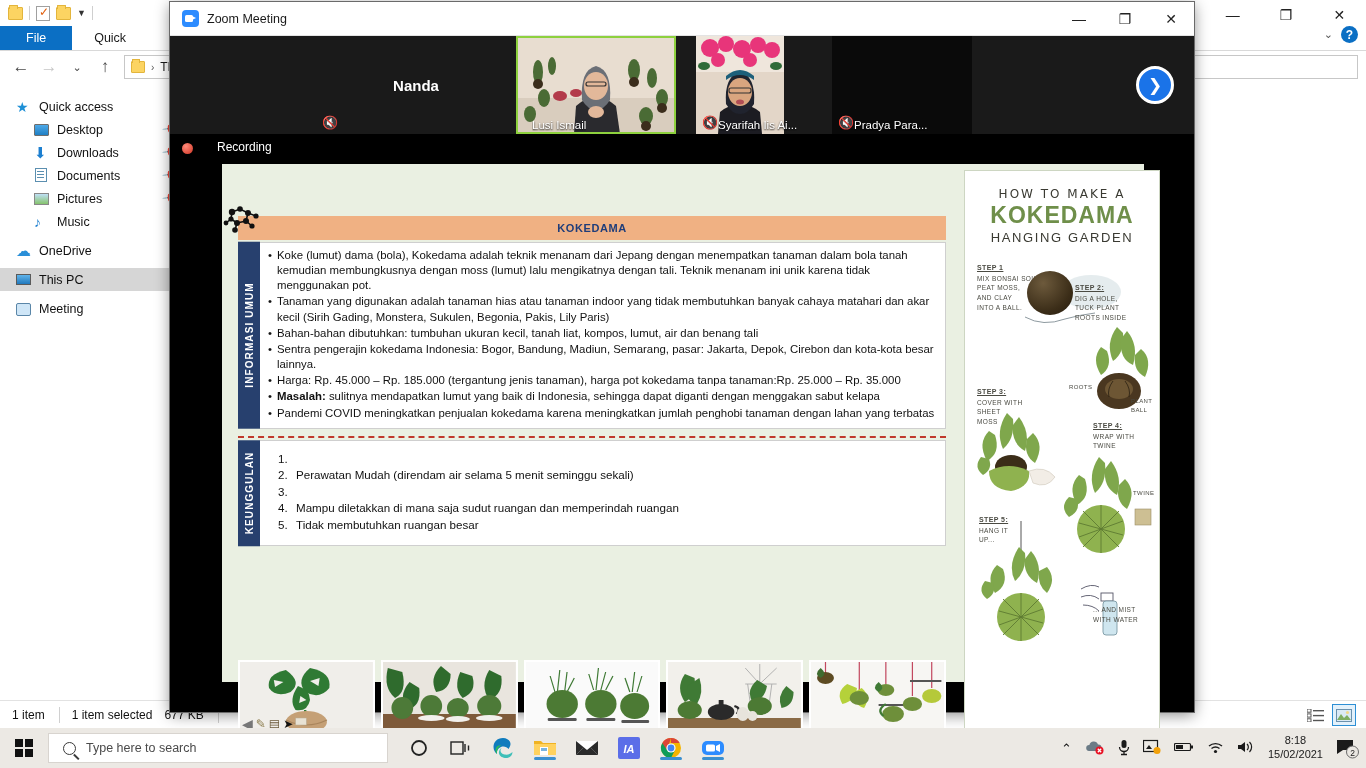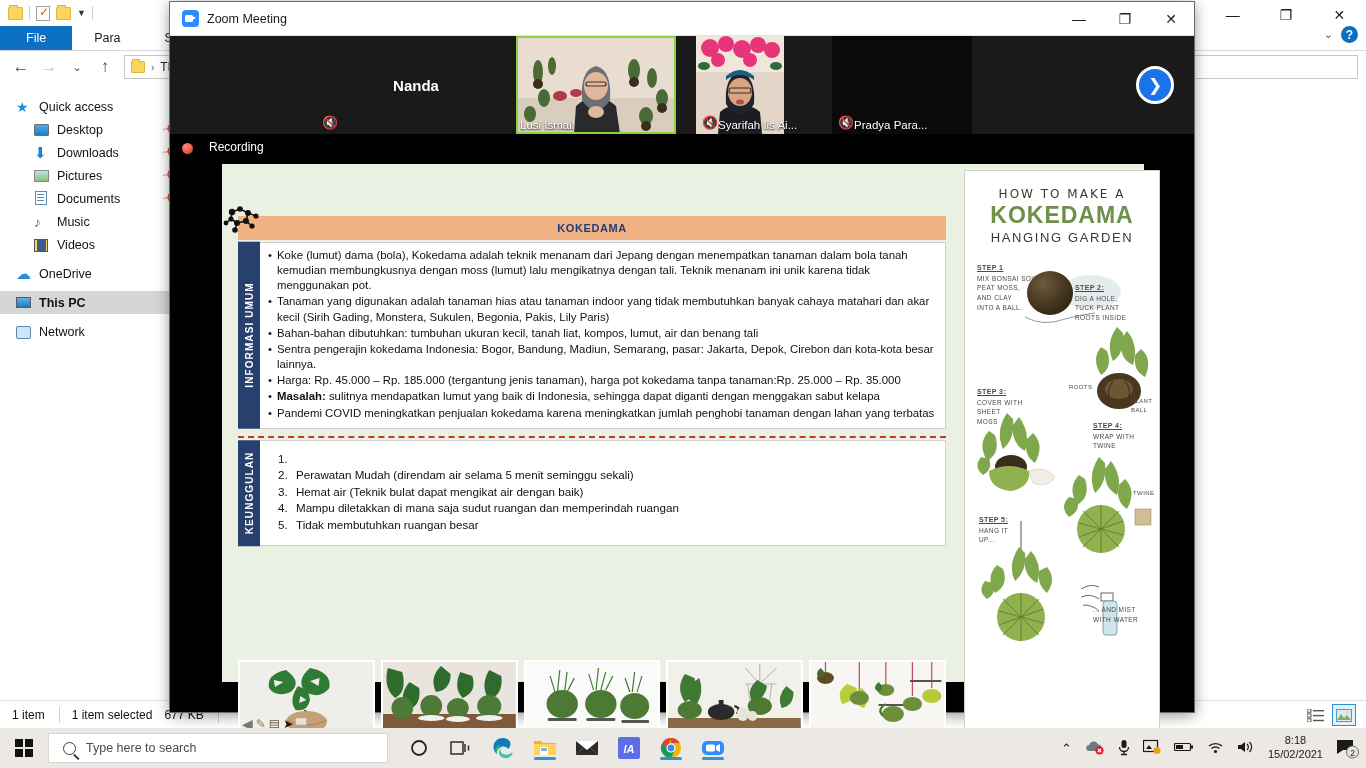--- a/index.html
+++ b/index.html
@@ -42,21 +42,21 @@
   .ex-min { position:absolute; right:0; top:0; width:160px; height:30px; display:flex; }
   .ex-min div { flex:1; display:flex; align-items:center; justify-content:center; font-size:14px; color:#222; }
   .ex-help { position:absolute; right:8px; top:26px; display:flex; align-items:center; gap:8px;}
   .ex-help .chev { font-size:11px; color:#555; }
   .ex-help .q { width:17px;height:17px;border-radius:50%;background:#0b6fc4;color:#fff;font-size:12px;
                 display:flex;align-items:center;justify-content:center;font-weight:bold;}
 
   .ex-nav { position:absolute; left:0; top:95px; width:220px; bottom:68px; background:#ffffff; font-size:12.5px;}
   .nav-item { height:23px; display:flex; align-items:center; gap:7px; padding-left:16px; color:#111; position:relative;}
   .nav-item.indent { padding-left:34px; }
-  .nav-item.sel { background:#d6d6d6;font-weight:bold; }
+  .nav-item.sel { background:#d6d6d6; }
   .nav-item .pin { position:absolute; right:42px; color:#7a8a99; font-size:11px; transform:rotate(40deg);}
   .ico { width:16px; height:16px; display:inline-block; position:relative; flex:none;}
   .ico-star { color:#1e90d6; font-size:14px; line-height:16px; }
   .ico-desktop { width:15px;height:12px;background:linear-gradient(#4ea9e8,#1f7fc4); border:1px solid #6d6d6d; border-radius:1px; margin-top:2px;}
   .ico-down { color:#1c7fd0; font-size:15px; line-height:16px; }
   .ico-doc { width:12px;height:14px;background:#fff;border:1px solid #5b8fb0; margin-left:1px;}
   .ico-doc:after{content:"";position:absolute;left:3px;top:3px;width:7px;height:1px;box-shadow:0 3px 0 #5b8fb0,0 6px 0 #5b8fb0;background:#5b8fb0;}
   .ico-pic { width:15px;height:12px;background:linear-gradient(#bfe0f5,#86c36d); border:1px solid #888; margin-top:2px;}
   .ico-music { color:#1c7fd0; font-size:14px; line-height:16px; }
   .ico-video { width:14px;height:13px;background:#3a5d8f;border:1px solid #555;margin-top:2px;
@@ -88,27 +88,27 @@
 
   .zw-filmstrip { height:98px; background:#1a1a1a; display:flex; align-items:stretch; position:relative; }
   .tile { position:relative; flex:none; height:98px; }
   .tile .mic { position:absolute; left:6px; bottom:4px; font-size:13px; color:#e04a4a; }
   .tile .nm { position:absolute; left:22px; bottom:3px; font-size:11.5px; color:#fff; text-shadow:0 1px 2px #000;
               white-space:nowrap; overflow:hidden; }
   .tile.name-only { width:200px; display:flex; align-items:center; justify-content:center; }
   .tile.name-only .center-name { color:#fff; font-size:15px; font-weight:bold; }
   .tile.vid { width:160px; }
   .tile.vid.active { outline:2px solid #8ed13e; outline-offset:-2px; }
-  .tile .nm.inside { left:4px; }
+  .tile .nm.inside { left:16px; }
   .next-btn { position:absolute; right:20px; top:50%; transform:translateY(-50%);
               width:38px;height:38px;border-radius:50%;background:#1a73e8;border:3px solid #fff;
               display:flex;align-items:center;justify-content:center;color:#fff;font-size:17px;}
 
   .zw-body { position:relative; height:578px; background:#000; }
-  .rec { position:absolute; left:12px; top:6px; display:flex; align-items:flex-end; gap:16px; color:#fff; font-size:12px;}
+  .rec { position:absolute; left:12px; top:6px; display:flex; align-items:flex-end; gap:24px; color:#fff; font-size:12px;}
   .rec-dot { width:11px;height:11px;border-radius:50%;background:radial-gradient(circle at 35% 30%,#ff8a7a,#cf3423); }
 
   .slide { position:absolute; left:52px; top:30px; width:922px; height:518px; background:#eaf0e2; }
 
   .slide-title { text-align:center; color:#2b4e9b; font-weight:bold; font-size:19.5px; letter-spacing:.2px;
                  padding-top:13px; }
   .slide-cols { position:absolute; left:16px; top:52px; right:0; bottom:0; }
 
   .leftcol { position:absolute; left:0; top:0; width:708px; }
   .rightcol { position:absolute; left:726px; top:-46px; width:196px; height:636px; background:#fff;
@@ -179,21 +179,21 @@
   </div>
 
   <div class="ex-min">
     <div>—</div>
     <div>❐</div>
     <div>✕</div>
   </div>
 
   <div class="ex-ribbon-tabs">
     <div class="rt file">File</div>
-    <div class="rt">Para</div>
+    <div class="rt">Quick</div>
     <div class="rt">Share</div>
   </div>
 
   <div class="ex-help">
     <span class="chev">⌄</span>
     <span class="q">?</span>
   </div>
 
   <div class="ex-addr">
     <span class="nav-btn">←</span>
@@ -219,60 +219,54 @@
       <span>Desktop</span>
       <span class="pin">📌</span>
     </div>
     <div class="nav-item indent">
       <span class="ico ico-down">⬇</span>
       <span>Downloads</span>
       <span class="pin">📌</span>
     </div>
     <div class="nav-item indent">
       <span class="ico">
+          <i class="ico-doc" style="display:block"></i>
+        </span>
+      <span>Documents</span>
+      <span class="pin">📌</span>
+    </div>
+    <div class="nav-item indent">
+      <span class="ico">
           <i class="ico-pic" style="display:block"></i>
         </span>
       <span>Pictures</span>
       <span class="pin">📌</span>
     </div>
     <div class="nav-item indent">
-      <span class="ico">
-          <i class="ico-doc" style="display:block"></i>
-        </span>
-      <span>Documents</span>
-      <span class="pin">📌</span>
-    </div>
-    <div class="nav-item indent">
       <span class="ico ico-music">♪</span>
       <span>Music</span>
-    </div>
-    <div class="nav-item indent">
-      <span class="ico">
-          <i class="ico-video" style="display:block"></i>
-        </span>
-      <span>Videos</span>
     </div>
     <div style="height:6px"></div>
     <div class="nav-item">
       <span class="ico ico-cloud">☁</span>
       <span>OneDrive</span>
     </div>
     <div style="height:6px"></div>
     <div class="nav-item sel">
       <span class="ico">
           <i class="ico-pc" style="display:block"></i>
         </span>
       <span>This PC</span>
     </div>
     <div style="height:6px"></div>
     <div class="nav-item">
       <span class="ico">
           <i class="ico-net" style="display:block"></i>
         </span>
-      <span>Network</span>
+      <span>Meeting</span>
     </div>
   </div>
 
   <div class="ex-status">
     <span class="st-a">1 item</span>
     <span class="st-div"></span>
     <span class="st-b">1 item selected</span>
     <span>677 KB</span>
     <span class="st-div" style="margin-left:14px"></span>
   </div>
@@ -467,21 +461,20 @@
             <div class="blockbody" style="padding:10px 10px 12px 14px">
               <div class="num">
                   <span class="n">1.</span>
                 </div>
               <div class="num">
                   <span class="n">2.</span>
                   <span>Perawatan Mudah (direndam air selama 5 menit seminggu sekali)</span>
                 </div>
               <div class="num">
                   <span class="n">3.</span>
-                  <span>Hemat air (Teknik bulat dapat mengikat air dengan baik)</span>
                 </div>
               <div class="num">
                   <span class="n">4.</span>
                   <span>Mampu diletakkan di mana saja sudut ruangan dan memperindah ruangan</span>
                 </div>
               <div class="num">
                   <span class="n">5.</span>
                   <span>Tidak membutuhkan ruangan besar</span>
                 </div>
             </div>

